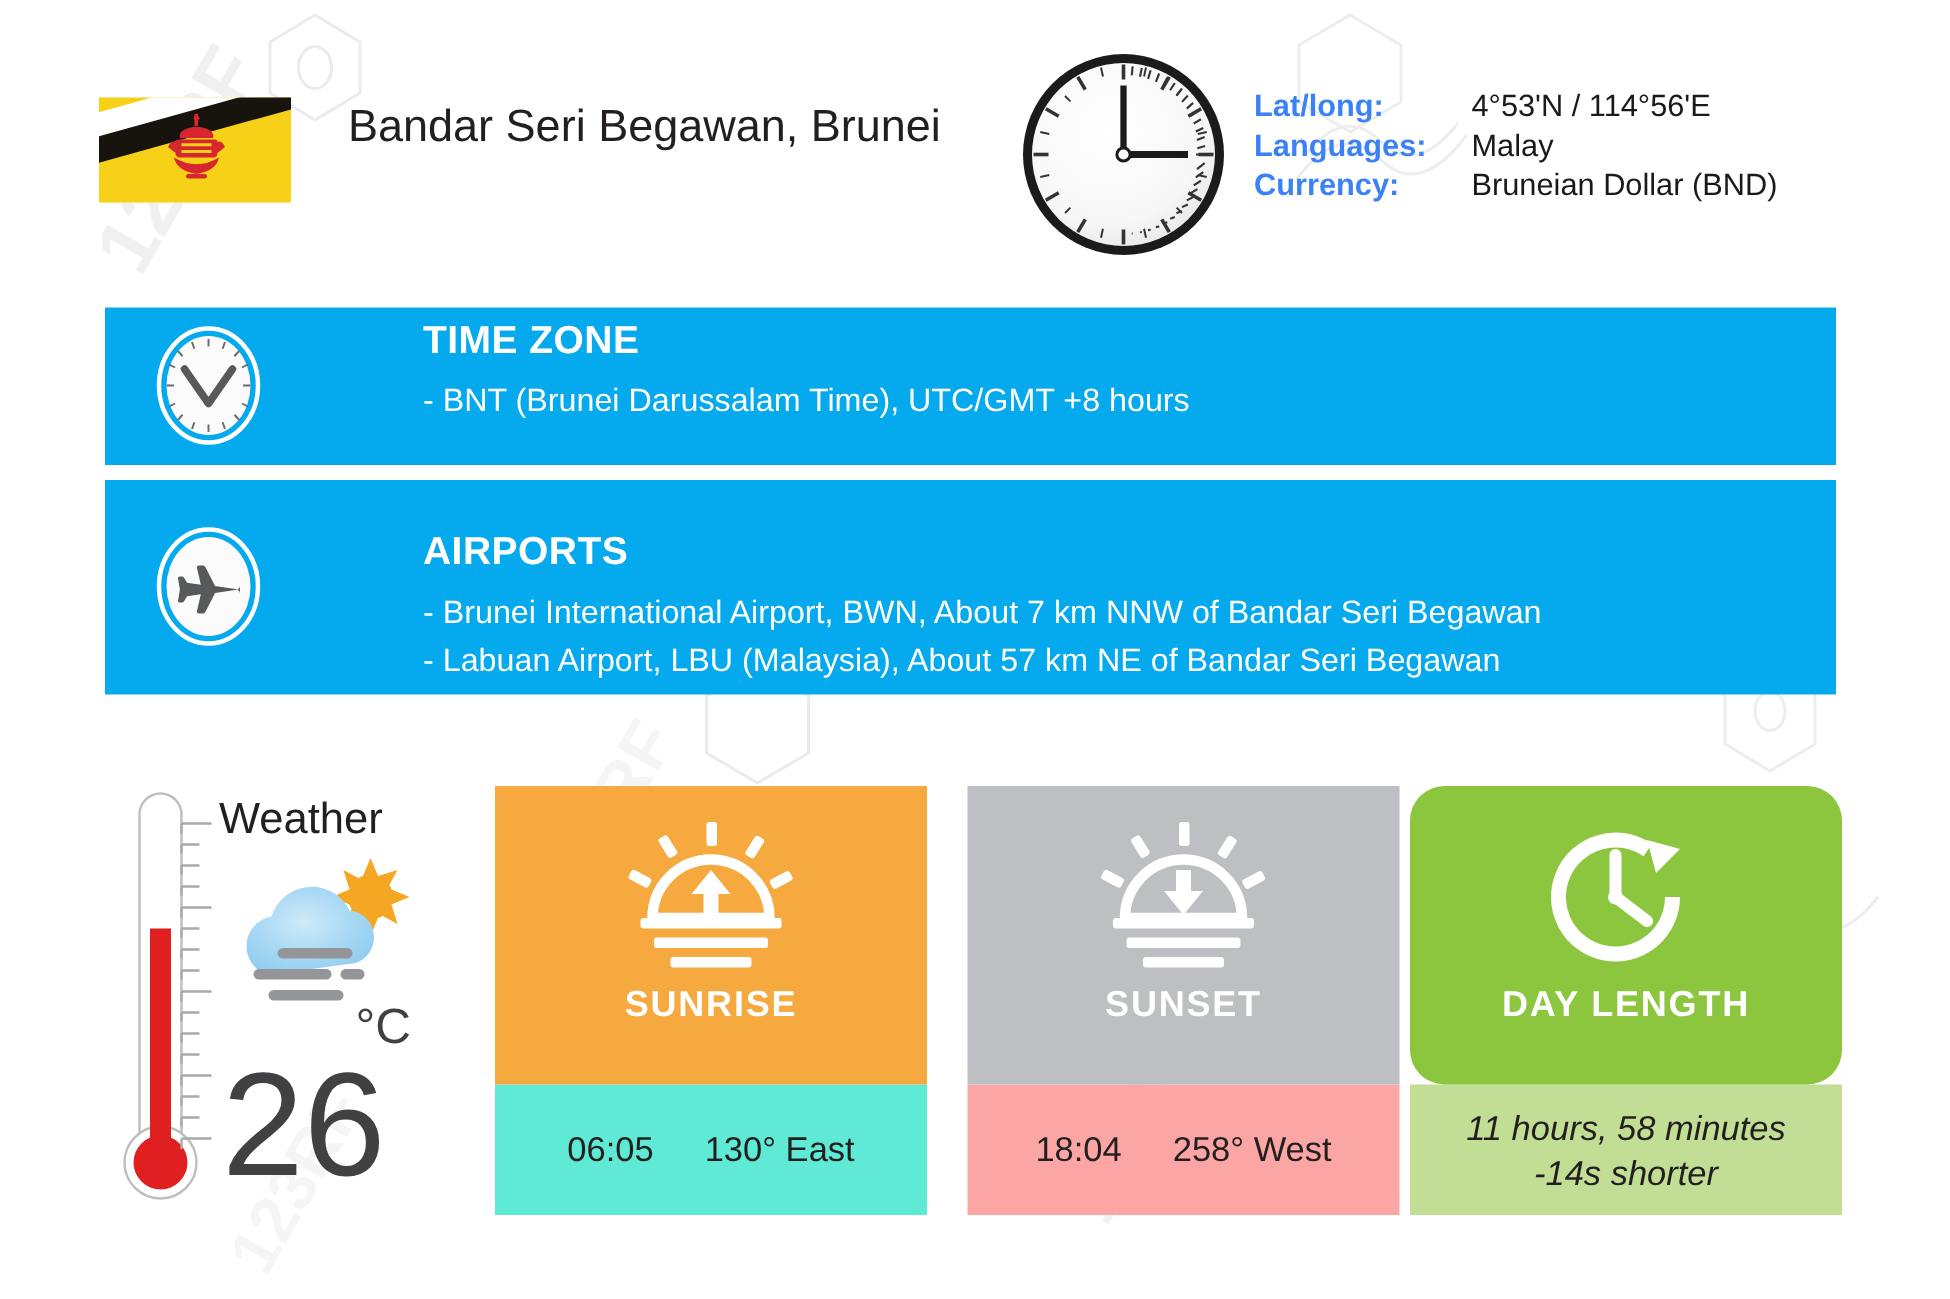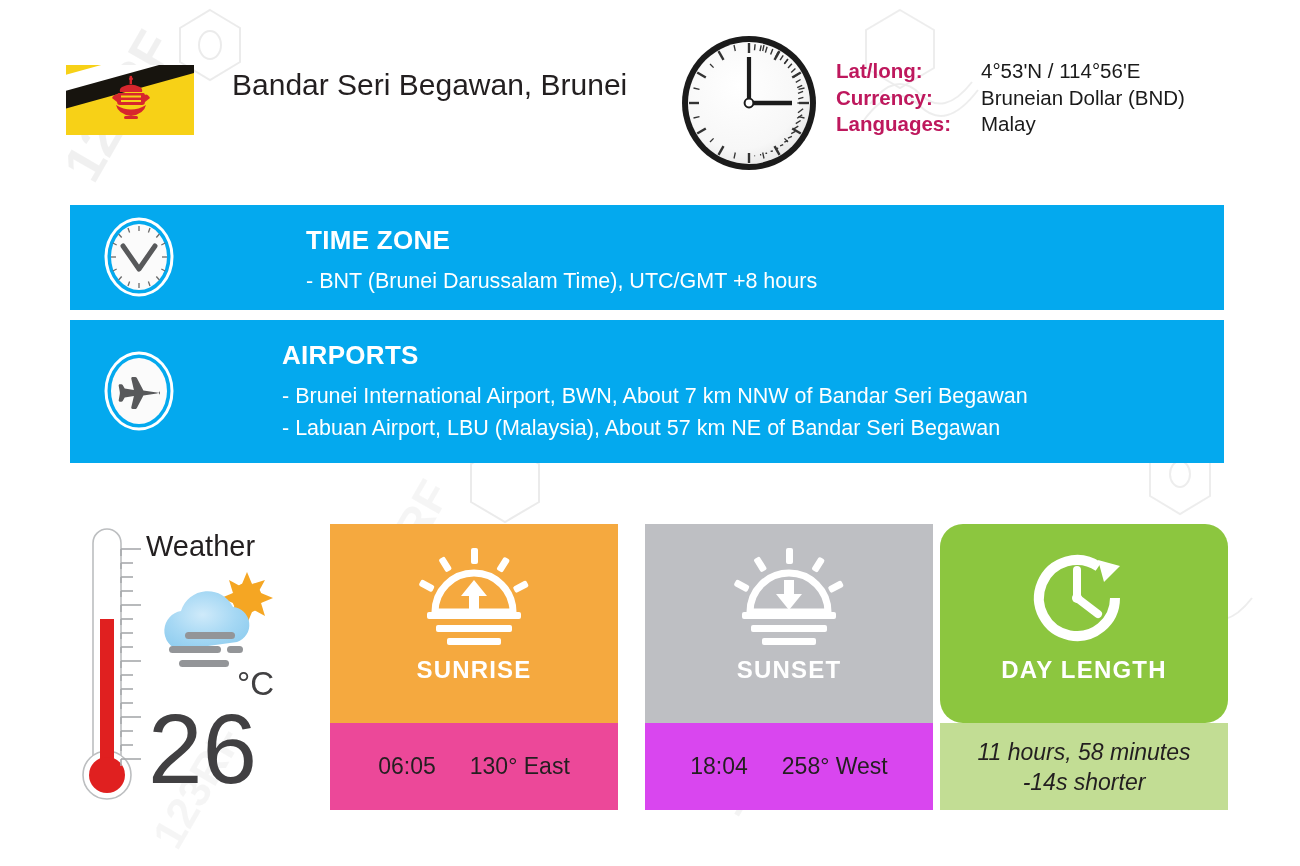--- a/index.html
+++ b/index.html
@@ -72,21 +72,21 @@
   }
 
   .meta-block {
     position: absolute;
     left: 836px; top: 58px;
     font-size: 20.5px;
     line-height: 26.5px;
   }
   .meta-row { display: flex; }
   .meta-label {
-    color: #be185d;
+    color: #3b82f6;
     font-weight: bold;
     width: 145px;
     flex: 0 0 145px;
     white-space: nowrap;
   }
   .meta-value {
     color: #1A1A1A;
     white-space: nowrap;
   }
 
@@ -107,22 +107,22 @@
     width: 72px; height: 82px;
   }
   #banner-timezone .banner-icon { top: 11px; }
   #banner-airports .banner-icon { top: 30px; }
 
   .banner-body {
     position: absolute;
     left: 212px;
     right: 12px;
   }
-  #banner-timezone .banner-body { top: 20px; margin-left: 24px; }
-  #banner-airports .banner-body { top: 20px; }
+  #banner-timezone .banner-body { top: 6px; }
+  #banner-airports .banner-body { top: 32px; }
 
   .banner-title {
     color: #ffffff;
     font-weight: bold;
     font-size: 26px;
     letter-spacing: .3px;
     margin-bottom: 9px;
   }
   .banner-line {
     color: #ffffff;
@@ -382,26 +382,26 @@
       </g>
       <circle cx="71" cy="71" r="4.4" fill="#ffffff" stroke="#1b1b1b" stroke-width="2"></circle>
     </svg>
 
     <div class="meta-block">
       <div class="meta-row">
         <span class="meta-label">Lat/long:</span>
         <span class="meta-value">4°53'N / 114°56'E</span>
       </div>
       <div class="meta-row">
+        <span class="meta-label">Languages:</span>
+        <span class="meta-value">Malay</span>
+      </div>
+      <div class="meta-row">
         <span class="meta-label">Currency:</span>
         <span class="meta-value">Bruneian Dollar (BND)</span>
-      </div>
-      <div class="meta-row">
-        <span class="meta-label">Languages:</span>
-        <span class="meta-value">Malay</span>
       </div>
     </div>
   </div>
 
   <div class="banner" id="banner-timezone">
     <svg class="banner-icon" viewBox="0 0 72 82">
       <ellipse cx="36" cy="41" rx="33" ry="38" fill="none" stroke="#ffffff" stroke-width="3"></ellipse>
       <ellipse cx="36" cy="41" rx="28" ry="33" fill="#fbfbfb"></ellipse>
       <g stroke="#6b6b6b" stroke-width="1.3">
         <line x1="36" y1="10" x2="36" y2="15"></line>
@@ -531,21 +531,21 @@
           <rect x="108" y="33" width="7" height="15" rx="2" transform="rotate(62 111 40)"></rect>
           <path d="M25 66 a39 39 0 0 1 78 0 z" fill="none" stroke="#ffffff" stroke-width="7"></path>
           <path d="M64 34 l13 16 h-8 v14 h-10 v-14 h-8z"></path>
           <rect x="17" y="66" width="94" height="7" rx="2"></rect>
           <rect x="26" y="79" width="76" height="7" rx="2"></rect>
           <rect x="37" y="92" width="54" height="7" rx="2"></rect>
         </g>
       </svg>
       <div class="card-title">SUNRISE</div>
     </div>
-    <div class="card-bottom" style="background:#ec4899;">
+    <div class="card-bottom" style="background:#5eead4;">
       <div class="card-values">
         <span>06:05</span>
         <span>130° East</span>
       </div>
     </div>
   </div>
 
   <div class="card" id="card-sunset">
     <div class="card-top" style="background:#BEBFC3;">
       <svg class="card-icon" viewBox="0 0 128 104">
@@ -557,21 +557,21 @@
           <rect x="108" y="33" width="7" height="15" rx="2" transform="rotate(62 111 40)"></rect>
           <path d="M25 66 a39 39 0 0 1 78 0 z" fill="none" stroke="#ffffff" stroke-width="7"></path>
           <path d="M64 64 l-13 -16 h8 v-14 h10 v14 h8z"></path>
           <rect x="17" y="66" width="94" height="7" rx="2"></rect>
           <rect x="26" y="79" width="76" height="7" rx="2"></rect>
           <rect x="37" y="92" width="54" height="7" rx="2"></rect>
         </g>
       </svg>
       <div class="card-title">SUNSET</div>
     </div>
-    <div class="card-bottom" style="background:#d946ef;">
+    <div class="card-bottom" style="background:#fca5a5;">
       <div class="card-values">
         <span>18:04</span>
         <span>258° West</span>
       </div>
     </div>
   </div>
 
   <div class="card" id="card-daylength">
     <div class="card-top" style="background:#8CC63F;border-radius:23px;">
       <svg class="card-icon" viewBox="0 0 128 104">

